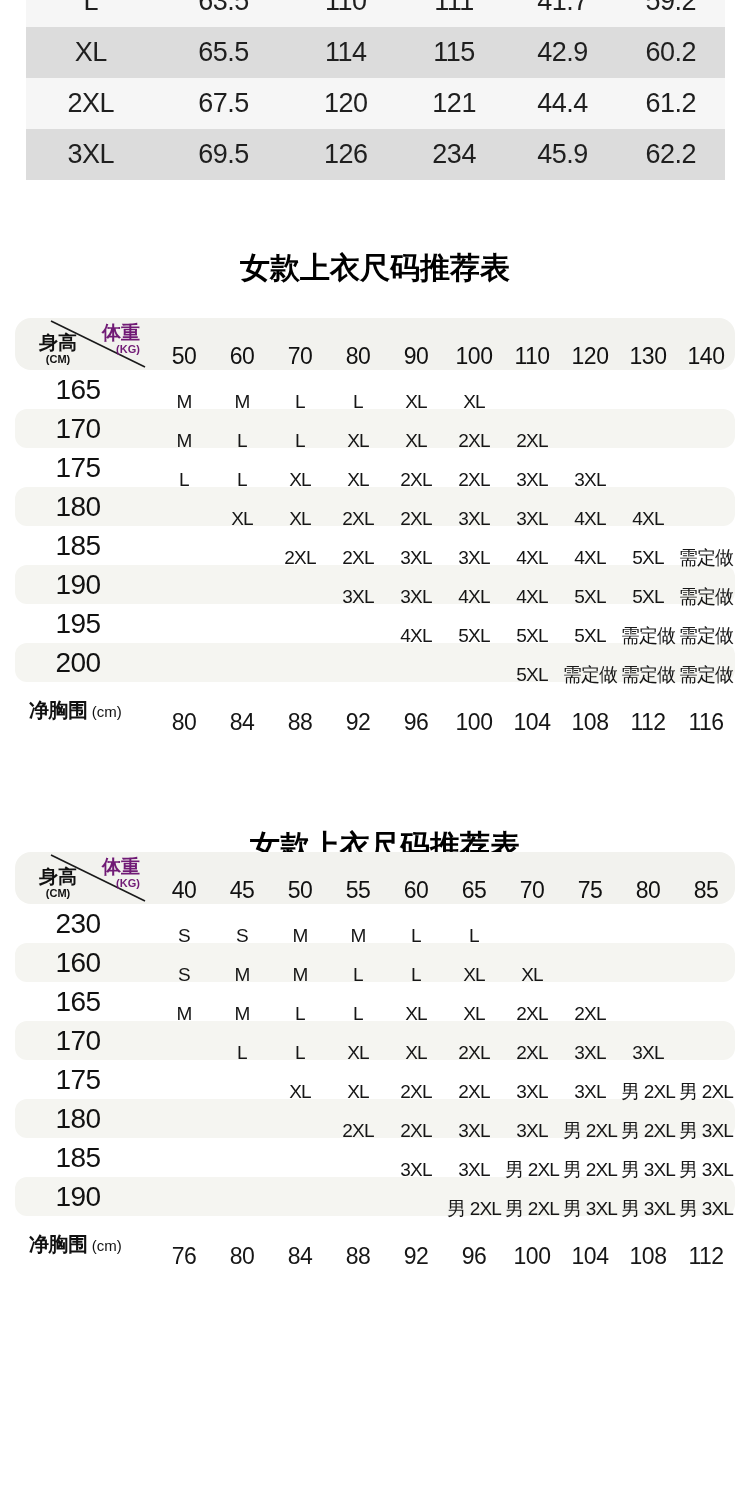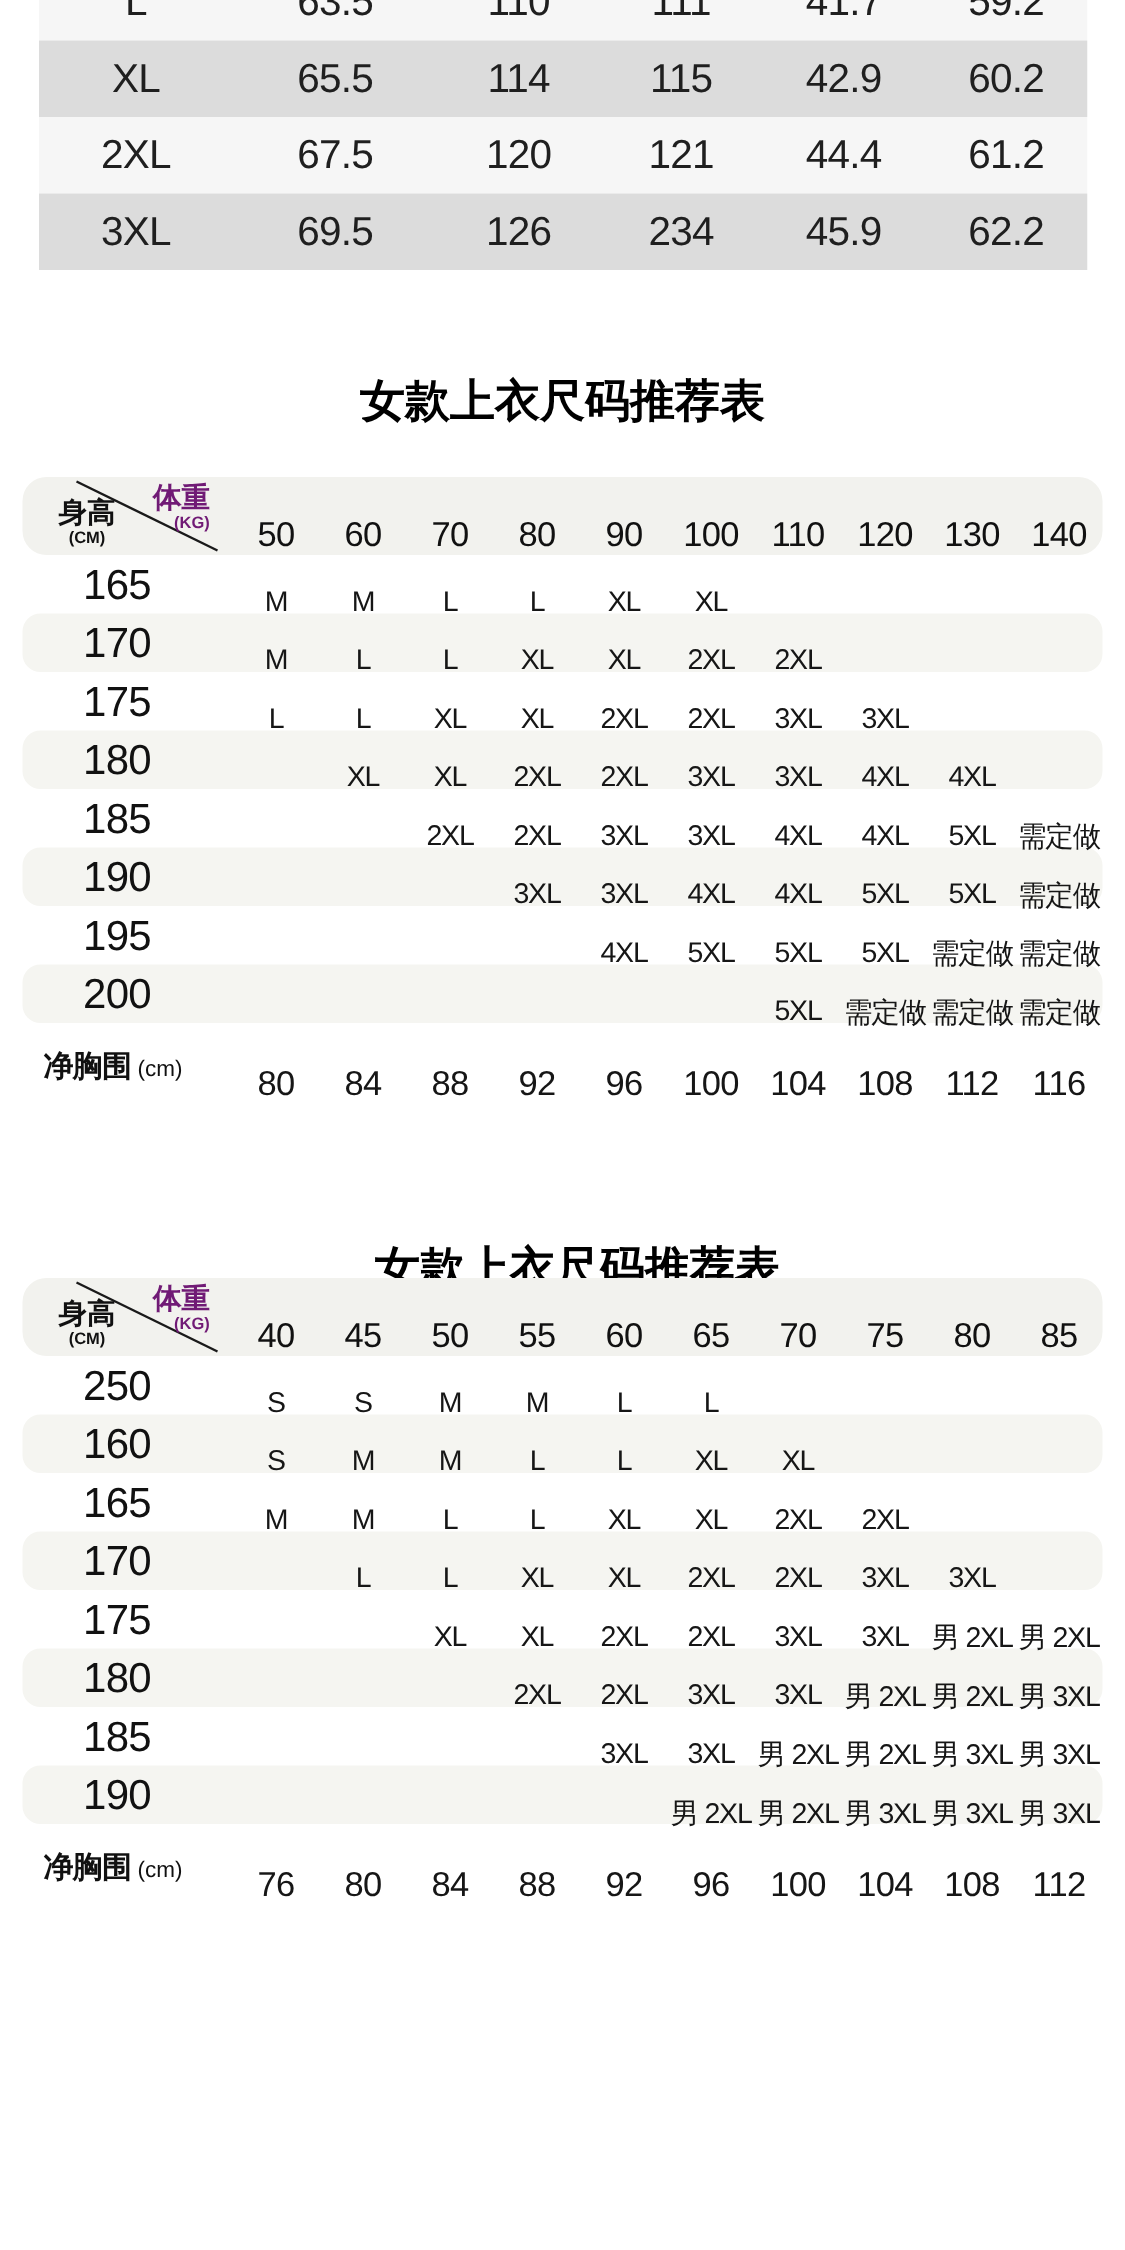--- a/index.html
+++ b/index.html
@@ -321,21 +321,21 @@
           <span class="hcell">65</span>
           <span class="hcell">70</span>
           <span class="hcell">75</span>
           <span class="hcell">80</span>
           <span class="hcell">85</span>
         </div>
     </div>
     <div class="mbody">
 
         <div class="mrow">
-          <span class="rlabel">250</span>
+          <span class="rlabel">230</span>
           <div class="rcells">
 
           <span class="cell">S</span>
             <span class="cell">S</span>
             <span class="cell">M</span>
             <span class="cell">M</span>
             <span class="cell">L</span>
             <span class="cell">L</span>
             <span class="cell"></span>
             <span class="cell"></span>

